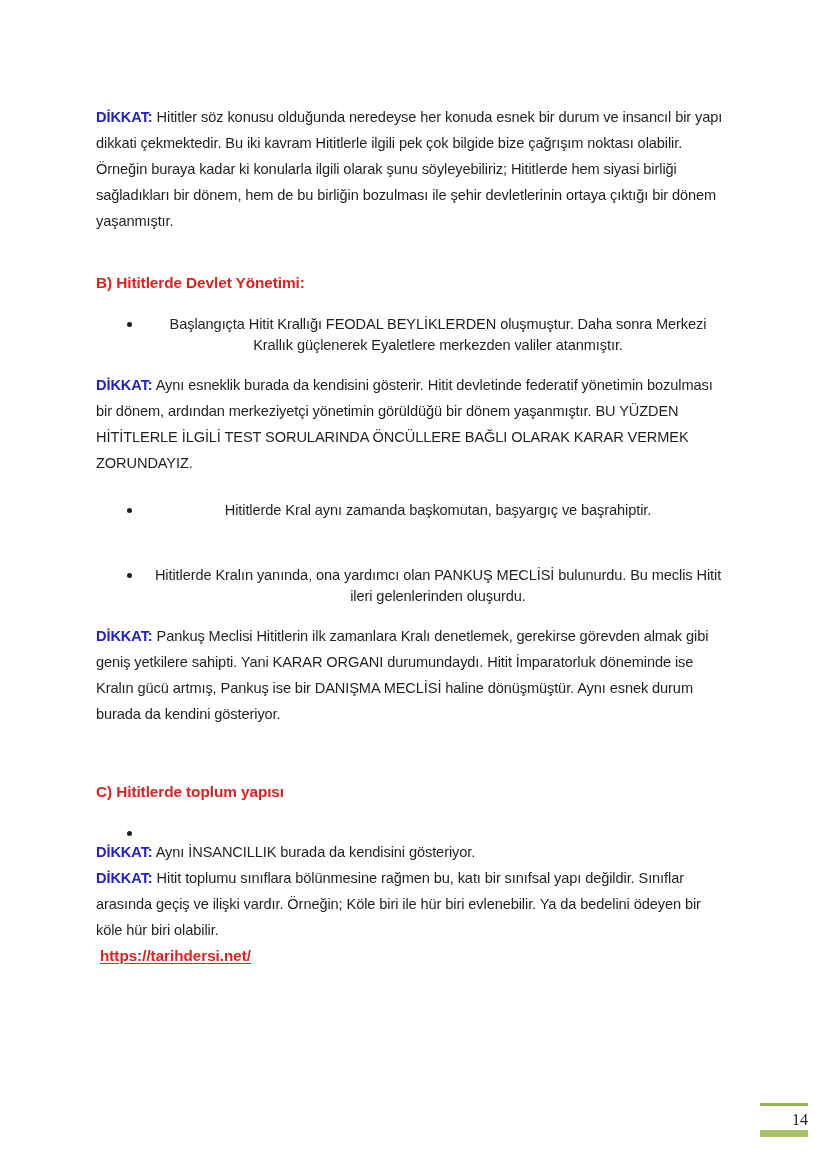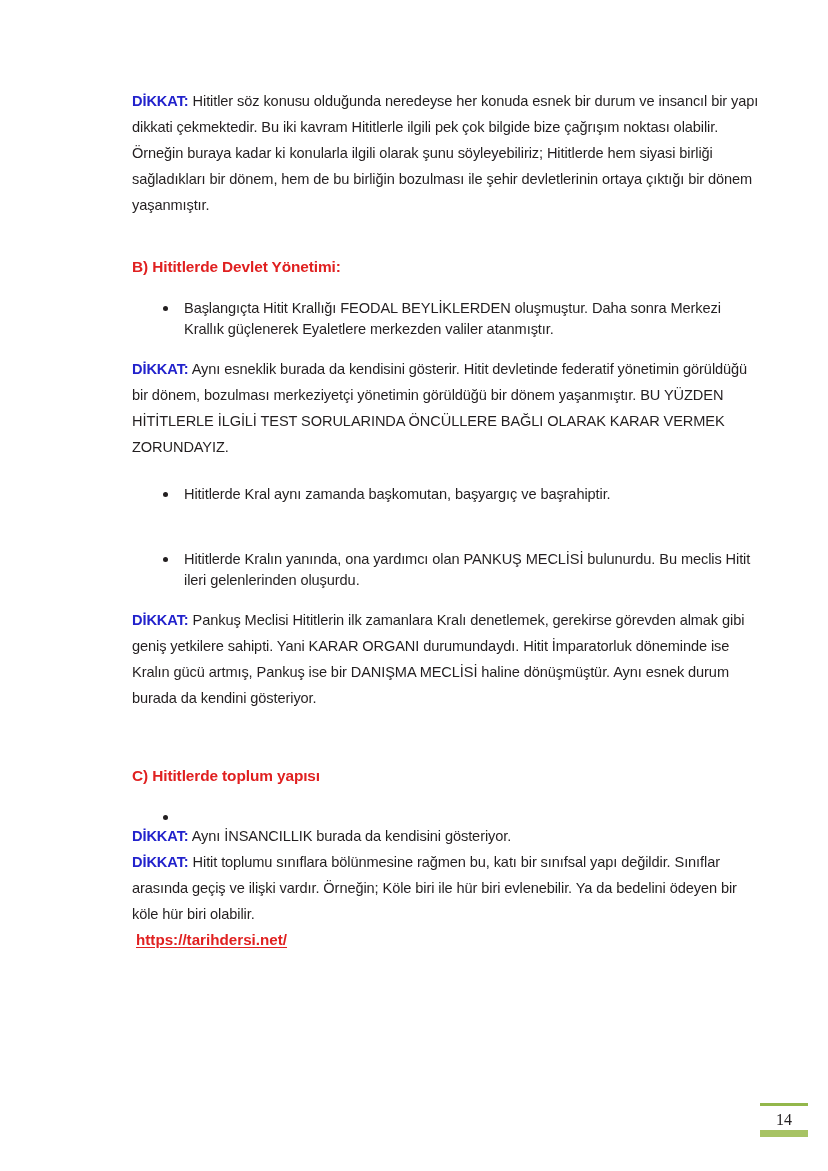--- a/index.html
+++ b/index.html
@@ -20,23 +20,22 @@
     position: absolute;
     left: 0;
     top: 0;
     width: 828px;
     height: 1171px;
     background: #ffffff;
   }
   .content {
     position: absolute;
     left: 96px;
-    top: 88px;
+    top: 104px;
     width: 632px;
-    margin-left: 36px;
   }
 
   
   .para {
     font-size: 14.6px;
     line-height: 26px;
     margin: 0 0 8px 0;
     text-align: left;
     color: #231f20;
     letter-spacing: -0.1px;
@@ -63,20 +62,21 @@
     margin: 0;
     padding: 0;
   }
   ul.bullets li {
     position: relative;
     padding-left: 52px;
     font-size: 14.6px;
     line-height: 21px;
     color: #231f20;
     letter-spacing: -0.1px;
+    text-align: center;
   }
   ul.bullets li .dot {
     position: absolute;
     left: 31px;
     top: 8px;
     width: 5px;
     height: 5px;
     border-radius: 50%;
     background: #231f20;
   }
@@ -98,21 +98,21 @@
 
   
   .page-number-box {
     position: absolute;
     left: 760px;
     top: 1103px;
     width: 48px;
     height: 34px;
     border-top: 3px solid #93b74b;
     box-sizing: border-box;
-    text-align: center;
+    text-align: right;
   }
   .page-number-box .num {
     display: block;
     font-family: "Liberation Serif", serif;
     font-size: 16px;
     line-height: 24px;
     color: #231f20;
     padding-top: 2px;
   }
   .page-number-box .bar {
@@ -138,21 +138,21 @@
     <h2 class="heading">B) Hititlerde Devlet Yönetimi:</h2>
 
     <div class="sp-heading-btm"></div>
 
     <ul class="bullets">
       <li><span class="dot"></span><span>Başlangıçta Hitit Krallığı FEODAL BEYLİKLERDEN oluşmuştur. Daha sonra Merkezi Krallık güçlenerek Eyaletlere merkezden valiler atanmıştır.</span></li>
     </ul>
 
     <div class="sp-blk"></div>
 
-    <p class="para"><span class="lbl">DİKKAT:</span><span> Aynı esneklik burada da kendisini gösterir. Hitit devletinde federatif yönetimin görüldüğü bir dönem, bozulması merkeziyetçi yönetimin görüldüğü bir dönem yaşanmıştır. BU YÜZDEN HİTİTLERLE İLGİLİ TEST SORULARINDA ÖNCÜLLERE BAĞLI OLARAK KARAR VERMEK ZORUNDAYIZ.</span></p>
+    <p class="para"><span class="lbl">DİKKAT:</span><span> Aynı esneklik burada da kendisini gösterir. Hitit devletinde federatif yönetimin bozulması bir dönem, ardından merkeziyetçi yönetimin görüldüğü bir dönem yaşanmıştır. BU YÜZDEN HİTİTLERLE İLGİLİ TEST SORULARINDA ÖNCÜLLERE BAĞLI OLARAK KARAR VERMEK ZORUNDAYIZ.</span></p>
 
     <div class="sp-blk"></div>
 
     <ul class="bullets">
       <li><span class="dot"></span><span>Hititlerde Kral aynı zamanda başkomutan, başyargıç ve başrahiptir.</span></li>
     </ul>
 
     <div class="sp-blk-lg"></div>
 
 

